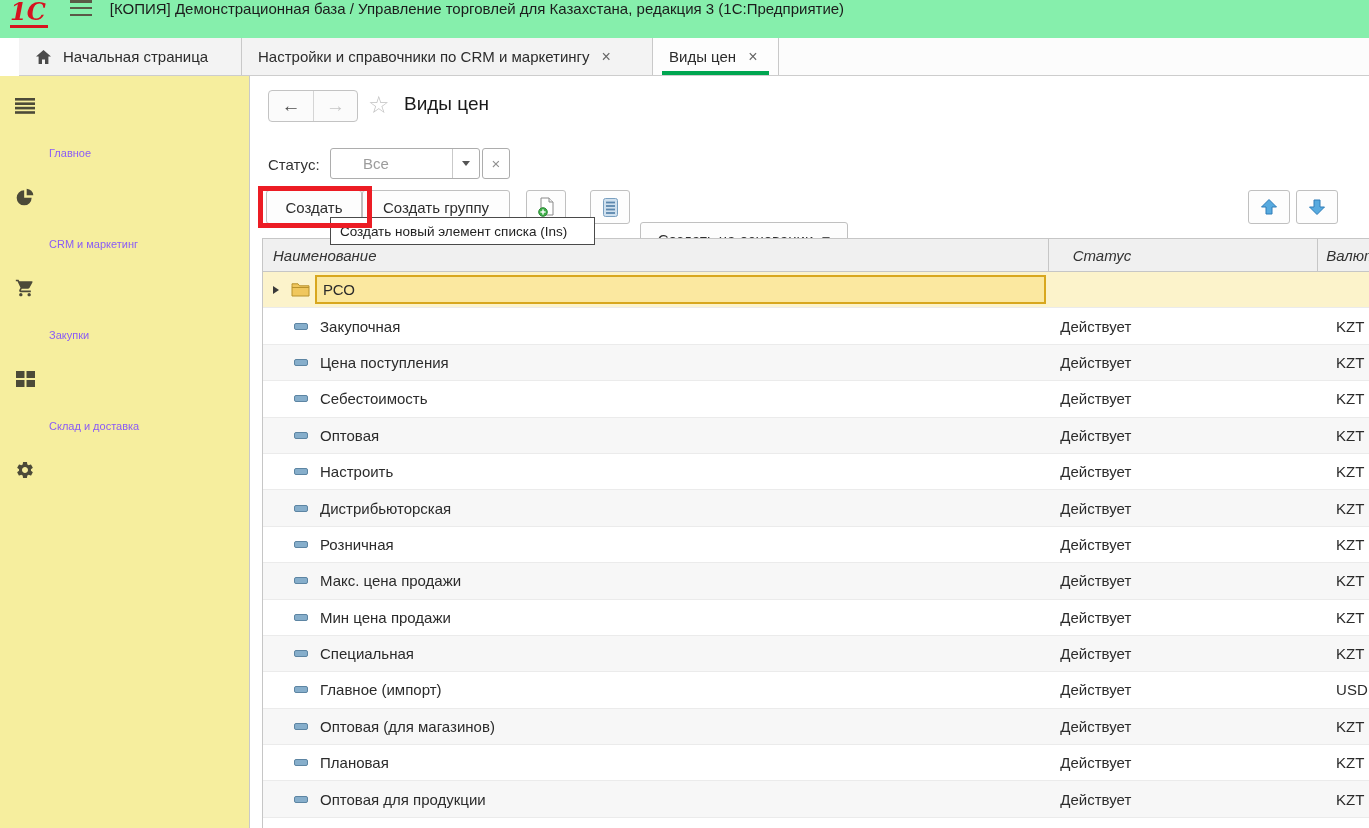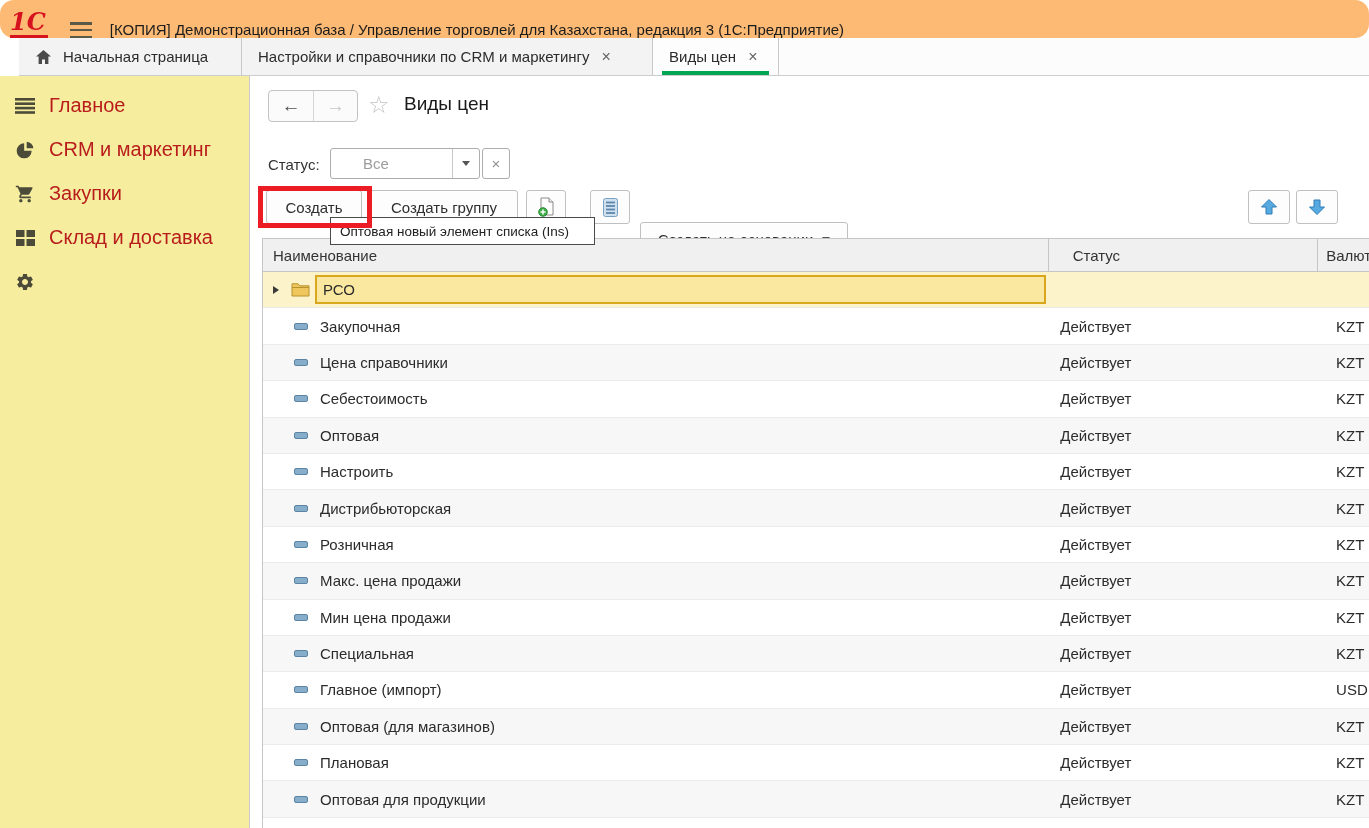--- a/index.html
+++ b/index.html
@@ -1,21 +1,21 @@
 <!DOCTYPE html>
 <html><head>
 <meta charset="utf-8">
 <style>
   * { margin:0; padding:0; box-sizing:border-box; }
   html,body { width:1369px; height:828px; overflow:hidden; background:#fff;
               font-family:"Liberation Sans", sans-serif; }
 
   
   .titlebar { position:absolute; left:0; top:0; width:1369px; height:38px;
-              background:#fdba74; display:flex; align-items:flex-end;border-radius:14px; }
+              background:#86efac; display:flex; align-items:flex-start; }
   .logo-1c { margin-left:10px; font-family:"DejaVu Serif", serif; font-style:italic;
              font-weight:800; font-size:24px; color:#d6121f; line-height:1;
              border-bottom:3px solid #d6121f; padding:0 2px 1px 0; }
   .menu-ico { margin-left:22px; width:22px; height:16px; display:flex;
               flex-direction:column; justify-content:space-between; cursor:pointer; }
   .menu-ico i { display:block; height:2.5px; background:#5a5846; }
   .win-title { margin-left:18px; font-size:15px; color:#1c1c1c; white-space:nowrap; }
 
   
   .tabbar { position:absolute; left:0; top:38px; width:1369px; height:38px;
@@ -30,21 +30,21 @@
   .tab .home-ico { margin-right:11px; display:inline-flex; }
   .tab1 { width:223px; } .tab2 { width:411px; } .tab3 { width:126px; }
 
   
   .sidebar { position:absolute; left:0; top:76px; width:250px; bottom:0;
              background:#f6ee9e; border-right:1px solid #c9c9c9; padding-top:8px; }
   .side-item { display:flex; align-items:flex-start; padding:11px 8px 11px 14px;
                cursor:pointer; }
   .side-item .s-ico { width:22px; height:22px; flex:0 0 22px; display:flex;
                       align-items:center; justify-content:center; margin-top:0px; }
-  .side-item .s-label { margin-left:13px; font-size:20px; color:#b91c1c; line-height:21px; }
+  .side-item .s-label { margin-left:13px; font-size:11px; color:#8b5cf6; line-height:21px;margin-top:48px; }
 
   
   .main { position:absolute; left:250px; top:76px; right:0; bottom:0;
           background:#fff; overflow:hidden; }
 
   .navgroup { position:absolute; left:18px; top:14px; height:32px; display:flex;
               border:1px solid #c3c3c3; border-radius:4px; overflow:hidden; background:#fbfbfb; }
   .navbtn { width:44px; display:flex; align-items:center; justify-content:center;
             font-size:19px; font-weight:bold; cursor:pointer; }
   .navbtn.back { color:#4d4d4d; }
@@ -68,42 +68,42 @@
 
   
   .tbtn { position:absolute; top:114px; height:34px; background:#fdfdfd;
           border:1px solid #c0c0c0; border-radius:3px; display:flex;
           align-items:center; justify-content:center; font-size:15px;
           color:#2e2e2e; cursor:pointer; white-space:nowrap; }
   .tbtn .dd { margin-left:9px; width:0; height:0; border-left:4.5px solid transparent;
               border-right:4.5px solid transparent; border-top:5.5px solid #555; }
   .tbtn svg { display:block; }
   .b-create  { left:16px;  width:96px; }
-  .b-group   { left:120px; width:148px; }
+  .b-group   { left:112px; width:148px; }
   .b-copy    { left:276px; width:40px; }
   .b-list    { left:340px; width:40px; }
   .b-based   { left:390px; width:208px;margin-top:32px; }
   .b-ranges  { left:606px; width:370px; }
   .b-ranges svg { margin-right:9px; }
   .b-up   { left:998px;  width:42px; }
   .b-down { left:1046px; width:42px; }
 
   
   .red-box { position:absolute; left:8px; top:110px; width:114px; height:42px;
              border:5px solid #ec1c24; z-index:60; pointer-events:none; }
   .tooltip { position:absolute; left:80px; top:141px; width:265px; height:28px;
              background:#fff; border:1px solid #4a4a4a; z-index:50;
              display:flex; align-items:center; padding-left:9px;
              font-size:13.5px; color:#222; white-space:nowrap; }
 
   
   .table { position:absolute; left:12px; top:162px; width:1176px; }
   .thead { display:flex; height:34px; background:#f0f0f0; border:1px solid #c6c6c6;
            align-items:stretch; }
-  .hcell { display:flex; align-items:center; font-size:15px; color:#333; cursor:pointer; }
+  .hcell { display:flex; align-items:center; font-size:15px; color:#333; cursor:pointer;font-style:italic; }
   .hcell + .hcell { border-left:1px solid #c6c6c6; }
   .h-name { width:786px; padding-left:10px; }
   .h-status { width:270px; padding-left:24px; }
   .h-currency { width:120px; padding-left:8px; }
   .tbody { border-left:1px solid #c6c6c6; background:#fff; min-height:600px; }
   .trow { display:flex; height:36.4px; border-bottom:1px solid #ebebeb;
           align-items:stretch; background:#fff; cursor:pointer; }
   .trow:not(.selected):nth-child(odd) { background:#f7f7f7; }
   .trow.selected { background:#fcf3cb; }
   .cell { display:flex; align-items:center; font-size:15px; color:#2b2b2b; }
@@ -264,21 +264,21 @@
     </span>
   </div>
   <div class="tbtn b-down">
     <span>
       <svg width="18" height="18" viewBox="0 0 18 18">
           <path d="M9 16.5 L1.5 9 H6 V2 H12 V9 H16.5 Z" fill="#57aadf" stroke="#2e7cb8"></path>
         </svg>
     </span>
   </div>
 
-  <div class="tooltip">Оптовая новый элемент списка (Ins)</div>
+  <div class="tooltip">Создать новый элемент списка (Ins)</div>
   <div class="red-box"></div>
 
   <div class="table">
     <div class="thead">
       <div class="hcell h-name">Наименование</div>
       <div class="hcell h-status">Статус</div>
       <div class="hcell h-currency">Валюта</div>
     </div>
     <div class="tbody">
         <div class="trow selected">
@@ -303,21 +303,21 @@
             <span class="icon-elem"></span>
             <span class="row-name">Закупочная</span>
           </div>
           <div class="cell c-status">Действует</div>
           <div class="cell c-currency">KZT</div>
         </div>
         <div class="trow">
           <div class="cell c-name">
             <span class="expander"></span>
             <span class="icon-elem"></span>
-            <span class="row-name">Цена справочники</span>
+            <span class="row-name">Цена поступления</span>
           </div>
           <div class="cell c-status">Действует</div>
           <div class="cell c-currency">KZT</div>
         </div>
         <div class="trow">
           <div class="cell c-name">
             <span class="expander"></span>
             <span class="icon-elem"></span>
             <span class="row-name">Себестоимость</span>
           </div>

